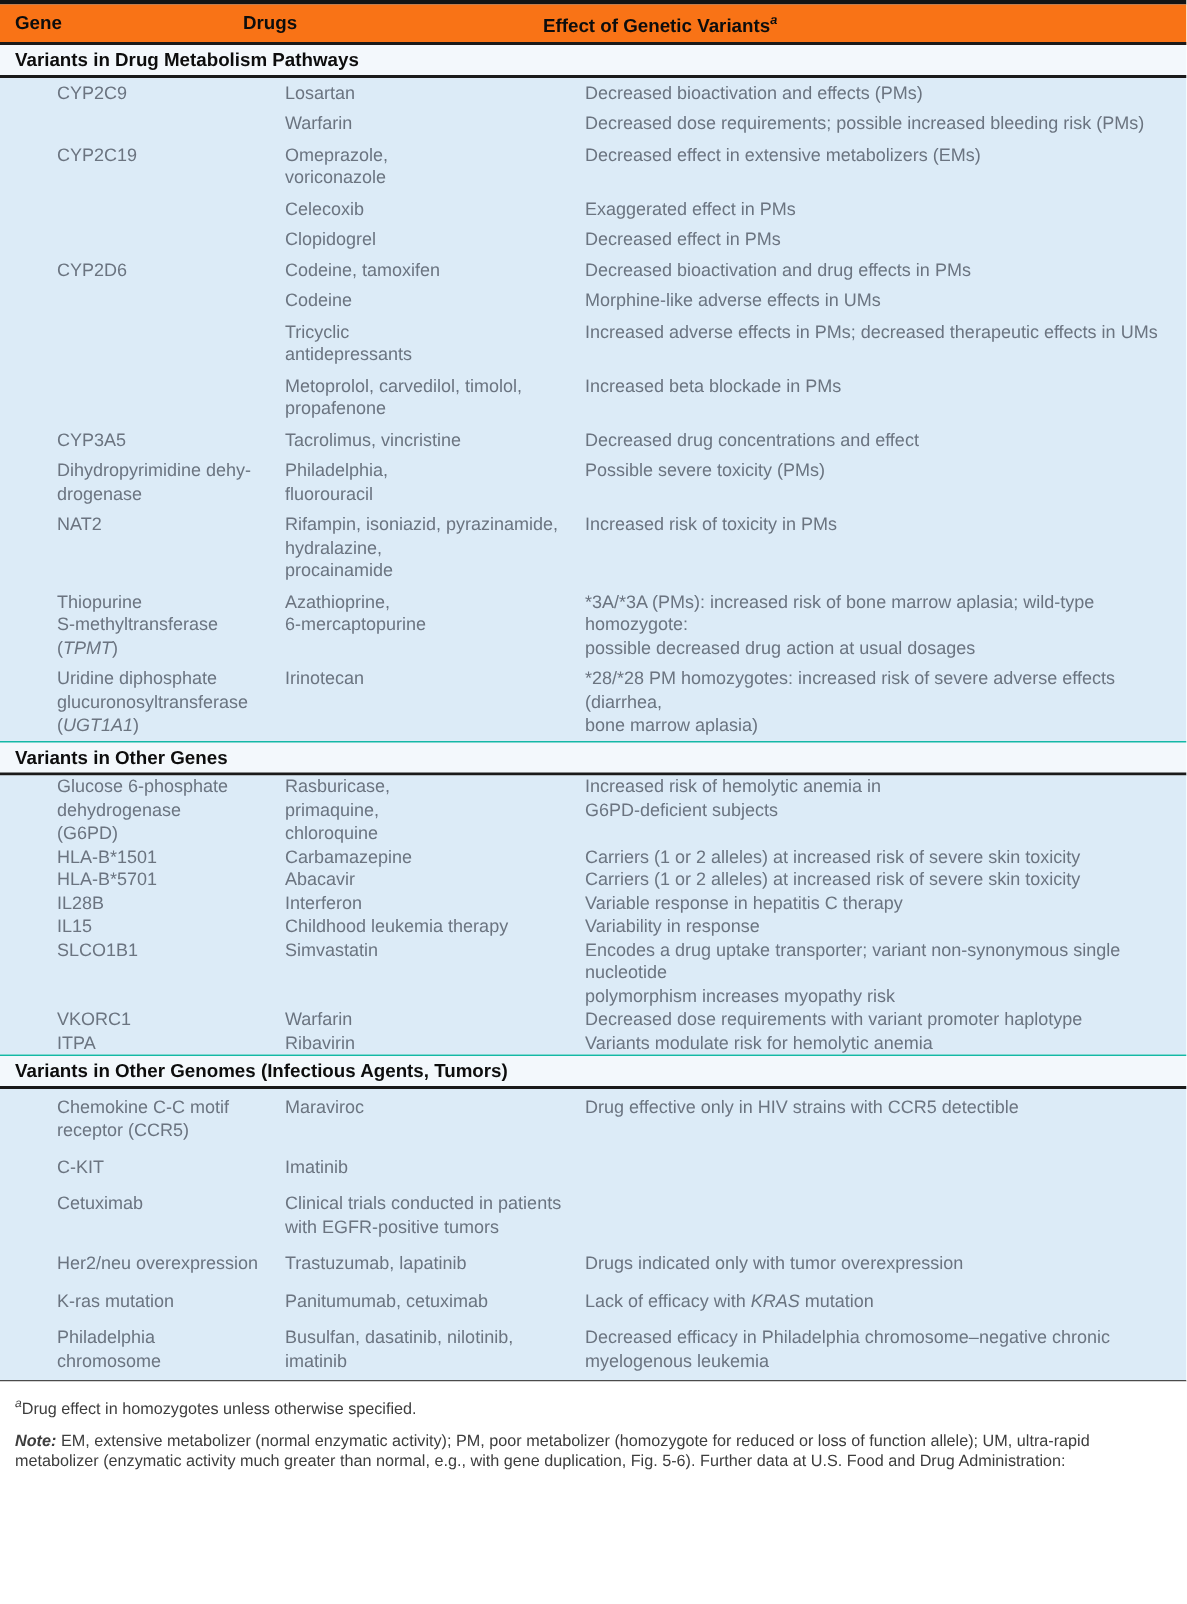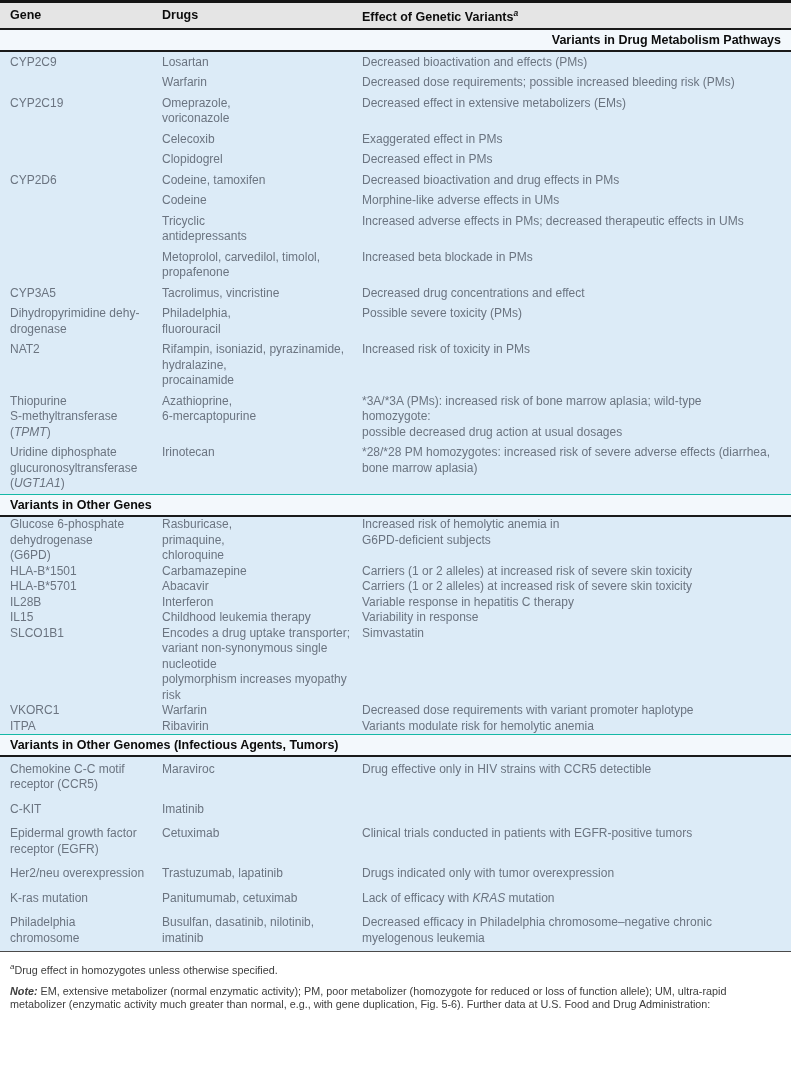--- a/index.html
+++ b/index.html
@@ -7,37 +7,37 @@
   body {
     width: 791px;
     font-family: "Liberation Sans", "DejaVu Sans", sans-serif;
     -webkit-font-smoothing: antialiased;
   }
   .table-wrap { border-top: 3px solid #141414; border-bottom: 1px solid #4a4a4a; }
   .header-row {
     display: grid;
     grid-template-columns: 152px 200px 1fr;
     padding: 5px 10px 4px 10px;
-    background: #e5e5e5;
+    background: #f97316;
     border-bottom: 2px solid #1a1a1a;
   }
   .header-cell { font-size: 12.5px; font-weight: bold; color: #0d0d0d; }
   .hdr-sup { font-style: italic; font-size: 8.5px; vertical-align: super; }
   .section-title {
     background: #f3f8fc;
     border-top: 1px solid #14b8a6;
     border-bottom: 2px solid #1a1a1a;
     padding: 3px 10px;
     font-size: 12.5px;
     font-weight: bold;
     color: #0d0d0d;
   }
-  .section:first-child .section-title { border-top: none; text-align: right; }
+  .section:first-child .section-title { border-top: none; }
   .rows { background: #dcebf7; }
-  .row { display: grid; grid-template-columns: 152px 200px 1fr; }
+  .row { display: grid; grid-template-columns: 152px 200px 1fr; margin-left: 28px; }
   .s0 .row { padding: 2.5px 10px; }
   .s1 .row { padding: 0 10px; }
   .s2 .row { padding: 4.5px 10px; }
   .cell {
     font-size: 12px;
     line-height: 15.5px;
     color: #6b7480;
     white-space: pre-line;
     padding-right: 8px;
   }
@@ -174,23 +174,23 @@
             <div class="cell">Interferon</div>
             <div class="cell">Variable response in hepatitis C therapy</div>
           </div>
           <div class="row">
             <div class="cell">IL15</div>
             <div class="cell">Childhood leukemia therapy</div>
             <div class="cell">Variability in response</div>
           </div>
           <div class="row">
             <div class="cell">SLCO1B1</div>
+            <div class="cell">Simvastatin</div>
             <div class="cell">Encodes a drug uptake transporter; variant non-synonymous single nucleotide
 polymorphism increases myopathy risk</div>
-            <div class="cell">Simvastatin</div>
           </div>
           <div class="row">
             <div class="cell">VKORC1</div>
             <div class="cell">Warfarin</div>
             <div class="cell">Decreased dose requirements with variant promoter haplotype</div>
           </div>
           <div class="row">
             <div class="cell">ITPA</div>
             <div class="cell">Ribavirin</div>
             <div class="cell">Variants modulate risk for hemolytic anemia</div>
@@ -204,22 +204,20 @@
             <div class="cell">Chemokine C-C motif
 receptor (CCR5)</div>
             <div class="cell">Maraviroc</div>
             <div class="cell">Drug effective only in HIV strains with CCR5 detectible</div>
           </div>
           <div class="row">
             <div class="cell">C-KIT</div>
             <div class="cell">Imatinib</div>
           </div>
           <div class="row">
-            <div class="cell">Epidermal growth factor
-receptor (EGFR)</div>
             <div class="cell">Cetuximab</div>
             <div class="cell">Clinical trials conducted in patients with EGFR-positive tumors</div>
           </div>
           <div class="row">
             <div class="cell">Her2/neu overexpression</div>
             <div class="cell">Trastuzumab, lapatinib</div>
             <div class="cell">Drugs indicated only with tumor overexpression</div>
           </div>
           <div class="row">
             <div class="cell">K-ras mutation</div>

